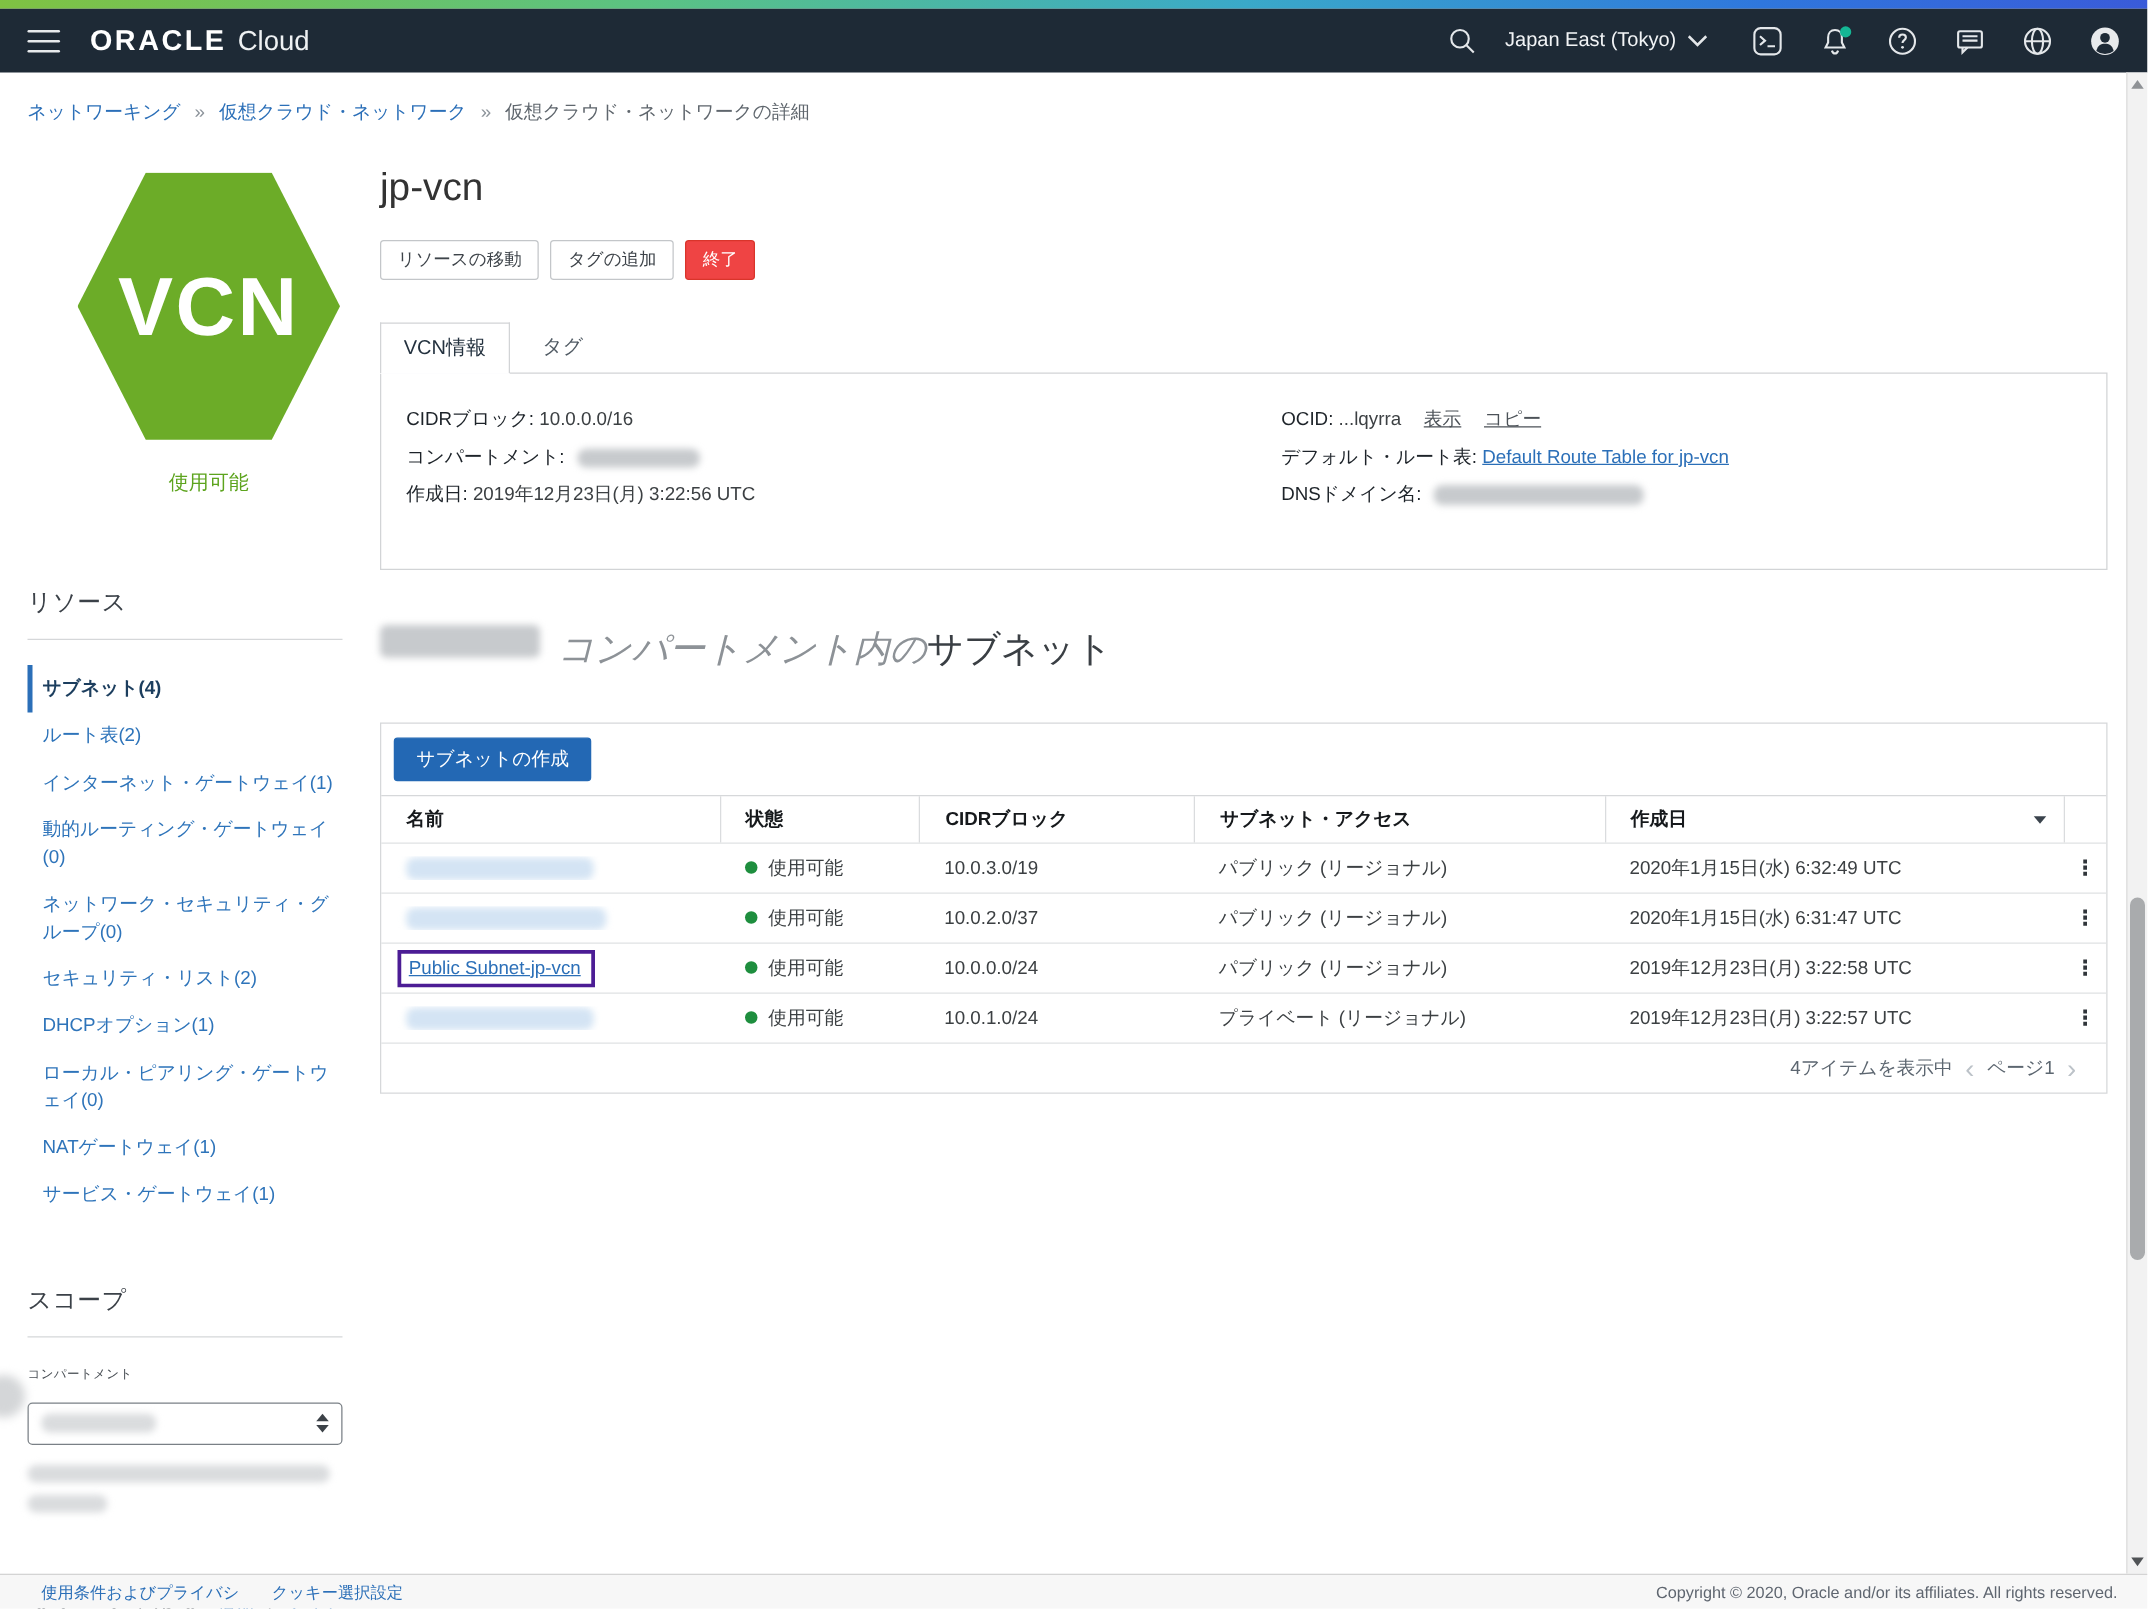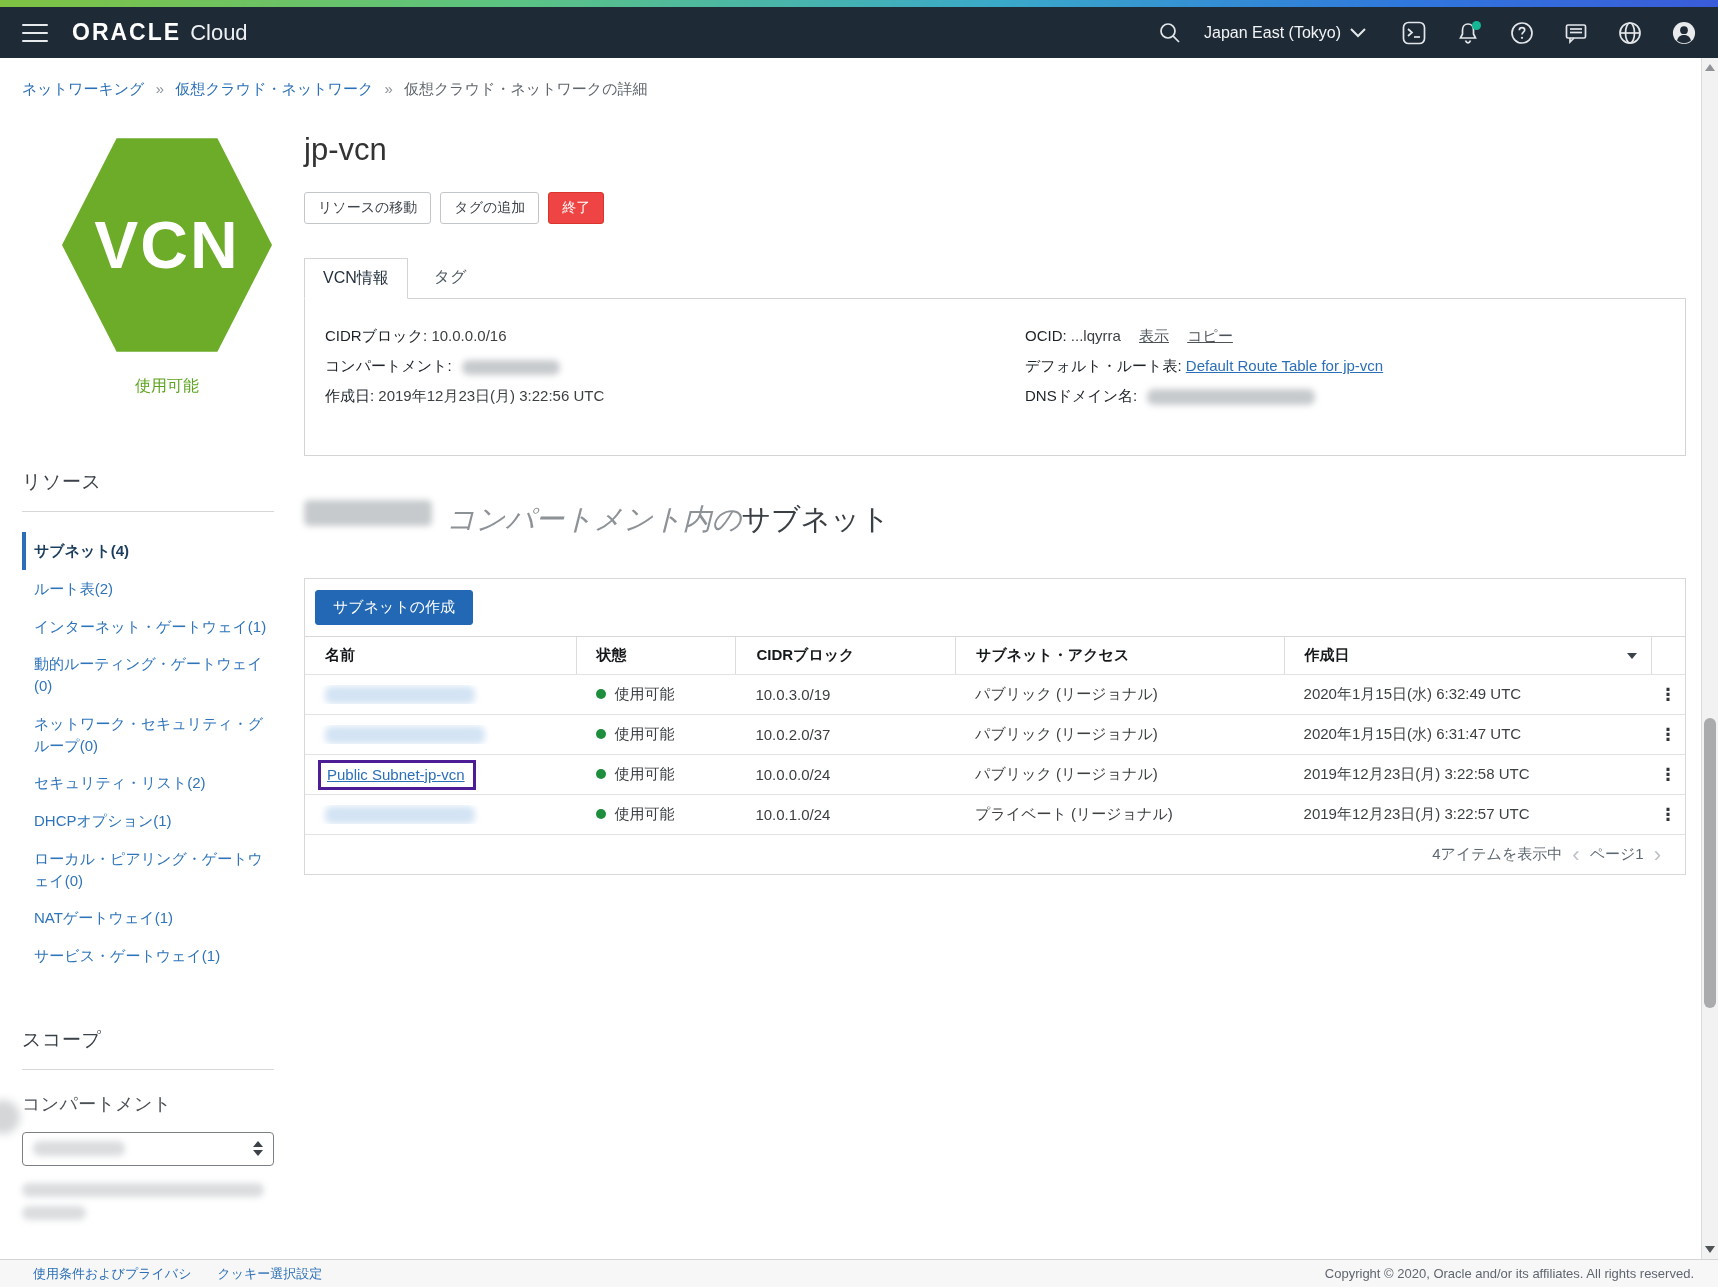--- a/index.html
+++ b/index.html
@@ -48,21 +48,21 @@
   
   .side-section { margin-top: 72px; padding-right: 10px; }
   .side-section h3 { font-size: 19px; font-weight: 400; color: #3b4148; letter-spacing: 0.5px; }
   .side-section hr { border: none; border-top: 1px solid #d5d7d9; margin: 16px 0 0 0; }
   .res-list { list-style: none; margin-top: 20px; }
   .res-list li { padding: 8px 0 8px 12px; font-size: 15px; line-height: 1.45; cursor: pointer; }
   .res-list li a { color: #2e74ba; text-decoration: none; }
   .res-list li.active { border-left: 4px solid #2b6fb8; padding-left: 8px; }
   .res-list li.active a { color: #1c3e5e; font-weight: 700; }
   .scope-section { margin-top: 52px; }
-  .scope-label { display: block; margin: 22px 0 16px 0; font-size: 18px; color: #4a5056; letter-spacing: 0.3px; }
+  .scope-label { display: block; margin: 22px 0 16px 0; font-size: 10px; color: #4a5056; letter-spacing: 0.3px; }
   .select { width: 252px; height: 34px; border: 1px solid #7a8086; border-radius: 4px; background: #fff;
     display: flex; align-items: center; padding: 0 10px; cursor: pointer; }
   .select .updown { margin-left: auto; display: flex; flex-direction: column; gap: 3px; }
   .select .updown i { width: 0; height: 0; border-left: 5px solid transparent; border-right: 5px solid transparent; }
   .select .updown i.up { border-bottom: 6px solid #3c4248; }
   .select .updown i.down { border-top: 6px solid #3c4248; }
   .tagf-section { margin-top: 60px; }
   .tag-head { display: flex; align-items: baseline; }
   .tag-links { margin-left: auto; font-size: 15px; }
   .tag-links a { color: #2b6fb8; text-decoration: underline; cursor: pointer; }

